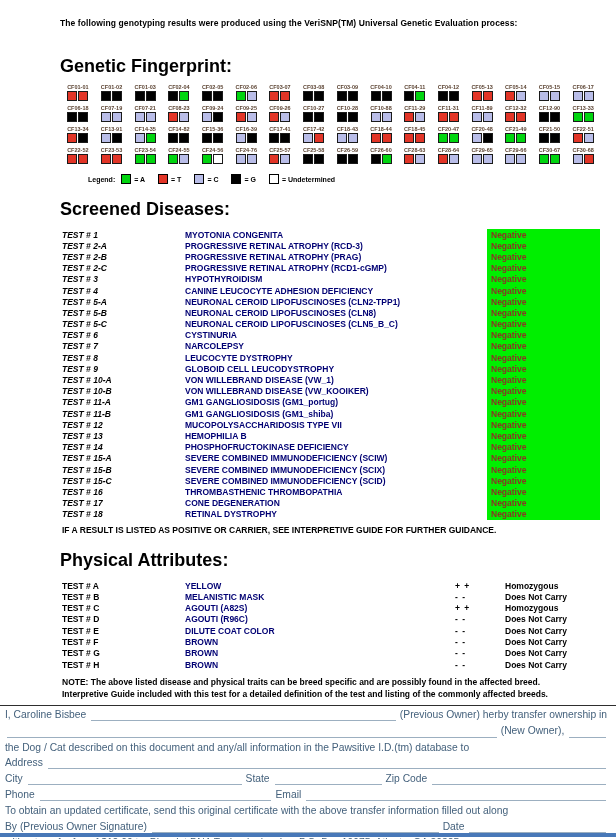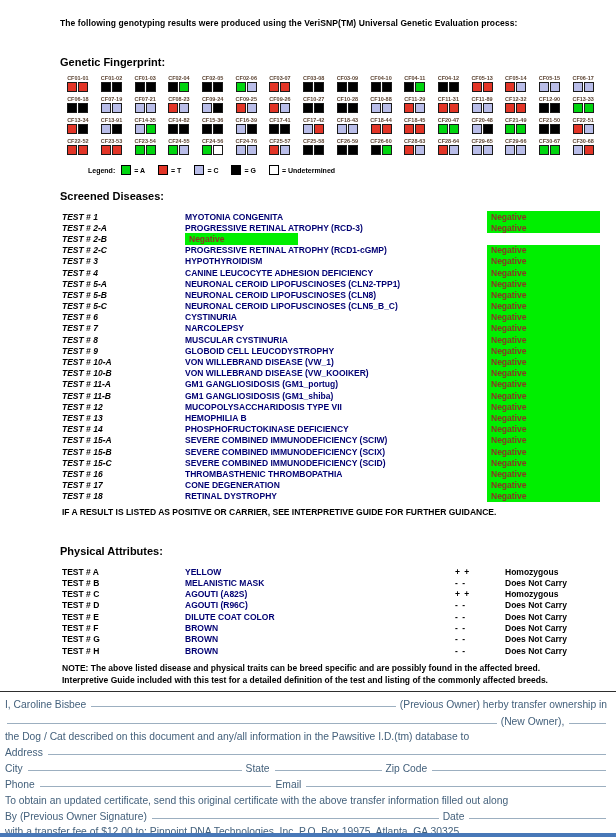--- a/index.html
+++ b/index.html
@@ -1,19 +1,19 @@
 <!DOCTYPE html>
 <html><head>
 <meta charset="utf-8">
 <style>
   html,body{margin:0;padding:0;background:#fff;}
   .page{position:relative;width:616px;height:839px;background:#fff;overflow:hidden;
         font-family:"Liberation Sans",sans-serif;font-weight:bold;color:#000;}
   .intro{margin:0;padding-top:18px;margin-left:60px;font-size:8.5px;letter-spacing:.1px;}
-  .heading{margin:0;margin-left:60px;font-size:11px;}
+  .heading{margin:0;margin-left:60px;font-size:18px;}
   .fp{margin-top:28px;}
   
   .grid{margin-left:61px;margin-top:7px;}
   .fprow{display:flex;height:21px;}
   .cell{width:33.7px;display:flex;flex-direction:column;align-items:center;}
   .mlabel{font-size:5.5px;color:#5c4433;line-height:6px;white-space:nowrap;}
   .pair{display:flex;margin-top:1px;}
   .al{width:8px;height:8px;border:1px solid #1a1a1a;margin:0 .5px;display:inline-block;}
   
   .legend{margin-left:88px;margin-top:6px;display:flex;align-items:center;font-size:7px;}
@@ -22,32 +22,32 @@
   .lbox{width:8px;height:8px;border:1px solid #000;margin-right:3px;}
   
   .sd{margin-top:15px;}
   .dtable{margin-top:9px;}
   .drow{display:flex;align-items:center;height:11.2px;font-size:8.5px;}
   .dtest{margin-left:62px;width:123px;font-style:italic;}
   .dname{width:302px;color:#000073;}
   .dres{width:109px;height:11.2px;display:flex;align-items:center;padding-left:4px;}
   .guidance{margin:5px 0 0 62px;font-size:8.5px;}
   
-  .pa{margin-top:28px;}
+  .pa{margin-top:15px;}
   .atable{margin-top:9px;}
   .arow{display:flex;align-items:center;height:11.3px;font-size:8.5px;}
   .atest{margin-left:62px;width:123px;}
   .aname{width:270px;color:#000073;}
   .asym{width:50px;letter-spacing:1px;}
   .ares{width:106px;}
   .note{margin:7px 0 0 62px;font-size:8.5px;line-height:11.5px;width:545px;}
   .rule{border:none;border-top:1.5px solid #2e2e2e;margin:5px 0 0 0;width:616px;}
   
   .form{margin:3px 6px 0 5px;color:#44617c;font-size:10.3px;font-weight:normal;}
-  .form-line{display:flex;height:16.2px;align-items:flex-end;}
+  .form-line{display:flex;height:16.2px;align-items:flex-start;}
   .ftext{white-space:nowrap;padding:0 3px 1px 0;}
   .fill{border-bottom:1px solid #9cafc0;margin:0 4px 4px 2px;align-self:flex-end;}
   .plain{height:15.2px;}
   .bottombar{position:absolute;left:0;bottom:2px;width:616px;height:4px;}
 </style>
 </head>
 <body>
 
 <div class="page">
   <p class="intro">The following genotyping results were produced using the VeriSNP(TM) Universal Genetic Evaluation process:</p>
@@ -542,20 +542,21 @@
         <span class="dname">MYOTONIA CONGENITA</span>
         <span class="dres" style="background: rgb(0, 239, 0); color: rgb(138, 51, 36);">Negative</span>
       </div>
       <div class="drow">
         <span class="dtest">TEST # 2-A</span>
         <span class="dname">PROGRESSIVE RETINAL ATROPHY (RCD-3)</span>
         <span class="dres" style="background: rgb(0, 239, 0); color: rgb(138, 51, 36);">Negative</span>
       </div>
       <div class="drow">
         <span class="dtest">TEST # 2-B</span>
+        <span class="dname">PROGRESSIVE RETINAL ATROPHY (PRAG)</span>
         <span class="dres" style="background: rgb(0, 239, 0); color: rgb(138, 51, 36);">Negative</span>
       </div>
       <div class="drow">
         <span class="dtest">TEST # 2-C</span>
         <span class="dname">PROGRESSIVE RETINAL ATROPHY (RCD1-cGMP)</span>
         <span class="dres" style="background: rgb(0, 239, 0); color: rgb(138, 51, 36);">Negative</span>
       </div>
       <div class="drow">
         <span class="dtest">TEST # 3</span>
         <span class="dname">HYPOTHYROIDISM</span>
@@ -586,21 +587,21 @@
         <span class="dname">CYSTINURIA</span>
         <span class="dres" style="background: rgb(0, 239, 0); color: rgb(138, 51, 36);">Negative</span>
       </div>
       <div class="drow">
         <span class="dtest">TEST # 7</span>
         <span class="dname">NARCOLEPSY</span>
         <span class="dres" style="background: rgb(0, 239, 0); color: rgb(138, 51, 36);">Negative</span>
       </div>
       <div class="drow">
         <span class="dtest">TEST # 8</span>
-        <span class="dname">MUSCULAR CYSTINURIA</span>
+        <span class="dname">LEUCOCYTE DYSTROPHY</span>
         <span class="dres" style="background: rgb(0, 239, 0); color: rgb(138, 51, 36);">Negative</span>
       </div>
       <div class="drow">
         <span class="dtest">TEST # 9</span>
         <span class="dname">GLOBOID CELL LEUCODYSTROPHY</span>
         <span class="dres" style="background: rgb(0, 239, 0); color: rgb(138, 51, 36);">Negative</span>
       </div>
       <div class="drow">
         <span class="dtest">TEST # 10-A</span>
         <span class="dname">VON WILLEBRAND DISEASE (VW_1)</span>

